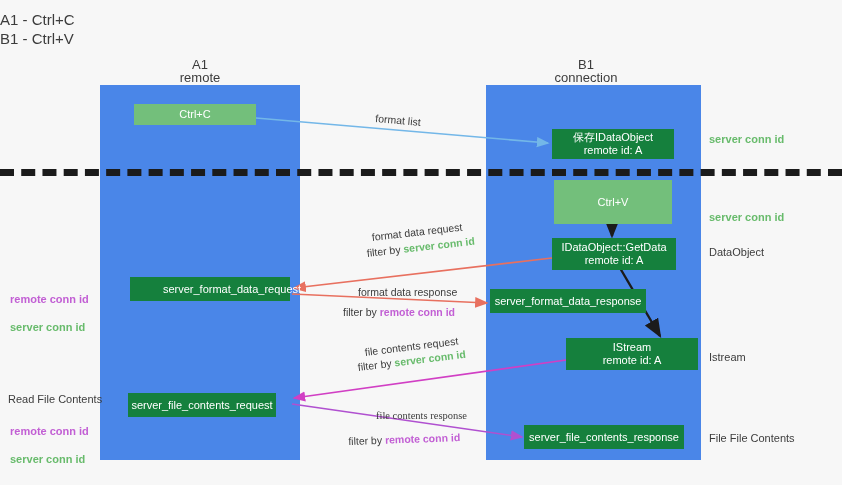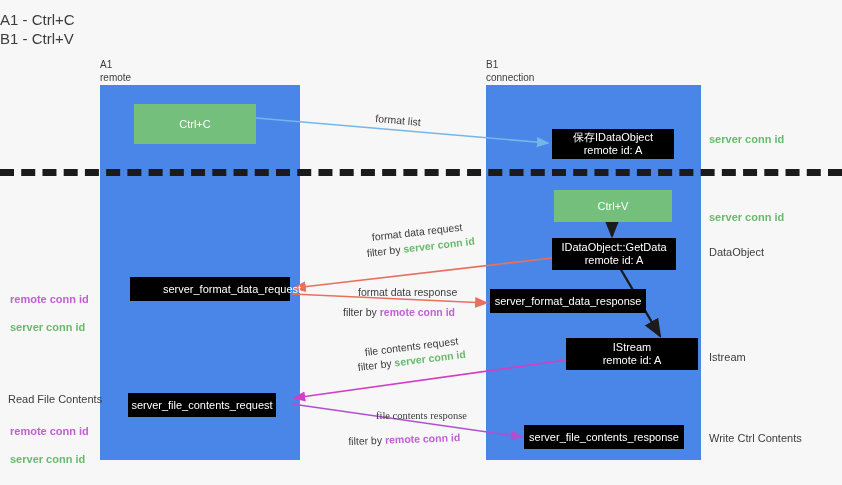--- a/index.html
+++ b/index.html
@@ -14,36 +14,36 @@
   .abs{position:absolute;}
 
   
   .title{
     left:0;top:10px;width:842px;text-align:left;
     font-size:15px;line-height:19px;color:#3c3c3c;white-space:pre;
   }
 
   
   .col-head{
-    font-size:10px;line-height:13px;text-align:left;color:#3c3c3c;
+    font-size:13px;line-height:13px;text-align:center;color:#3c3c3c;
     width:200px;
   }
 
   
   .lane{background:#4a86e8;}
 
   
   .box{
     box-sizing:border-box;
     display:flex;align-items:center;justify-content:center;
     text-align:center;color:#ffffff;font-size:11px;line-height:13px;
     white-space:pre-line;
   }
   .box.green{background:#73bf7b;}
-  .box.orange{background:#000000;}
+  .box.orange{background:#15803d;}
 
   
   .side-label{font-size:11px;line-height:14px;color:#3c3c3c;white-space:pre-line;}
   .green-t{color:#68bb6c;font-weight:bold;}
   .purple-t{color:#c25fd4;font-weight:bold;}
   .conn-stack{font-size:11px;line-height:14px;white-space:pre-line;text-align:left;}
 
   
   .cap{
     font-size:10.5px;line-height:14px;color:#3c3c3c;white-space:nowrap;
@@ -107,26 +107,26 @@
 
     <line x1="620" y1="268" x2="660" y2="336" stroke="#1b1b1b" stroke-width="2.4" marker-end="url(#ah-black)"></line>
 
     <line x1="566" y1="360" x2="294" y2="398" stroke="#d13fc4" stroke-width="1.6" marker-end="url(#ah-magenta)"></line>
 
     <line x1="292" y1="404" x2="522" y2="437" stroke="#b050d0" stroke-width="1.6" marker-end="url(#ah-purple)"></line>
   </svg>
 
   <div class="abs divider"></div>
 
-  <div class="abs box green" style="left:134px;top:104px;width:122px;height:40px;">Ctrl+C</div>
+  <div class="abs box green" style="left:134px;top:104px;width:122px;height:21px;">Ctrl+C</div>
 
   <div class="abs box orange" style="left:552px;top:129px;width:122px;height:30px;">保存IDataObject
 remote id: A</div>
 
-  <div class="abs box green" style="left:554px;top:190px;width:118px;height:32px;">Ctrl+V</div>
+  <div class="abs box green" style="left:554px;top:180px;width:118px;height:44px;">Ctrl+V</div>
 
   <div class="abs box orange" style="left:552px;top:238px;width:124px;height:32px;">IDataObject::GetData
 remote id: A</div>
 
   <div class="abs box orange" style="left:130px;top:277px;width:160px;height:24px;padding-left:44px;">server_format_data_request</div>
 
   <div class="abs box orange" style="left:490px;top:289px;width:156px;height:24px;">server_format_data_response</div>
 
   <div class="abs box orange" style="left:566px;top:338px;width:132px;height:32px;">IStream
 remote id: A</div>
@@ -136,21 +136,21 @@
   <div class="abs box orange" style="left:524px;top:425px;width:160px;height:24px;">server_file_contents_response</div>
 
   <div class="abs side-label green-t" style="left:709px;top:132px;">server conn id</div>
 
   <div class="abs side-label green-t" style="left:709px;top:210px;">server conn id</div>
 
   <div class="abs side-label" style="left:709px;top:245px;">DataObject</div>
 
   <div class="abs side-label" style="left:709px;top:350px;">Istream</div>
 
-  <div class="abs side-label" style="left:709px;top:431px;">Write Ctrl Contents</div>
+  <div class="abs side-label" style="left:709px;top:431px;">File File Contents</div>
 
   <div class="abs conn-stack" style="left:10px;top:278px;">
     <span class="purple-t">remote conn id</span><br>
     <span class="green-t">server conn id</span>
   </div>
 
   <div class="abs side-label" style="left:8px;top:392px;">Read File Contents</div>
 
   <div class="abs conn-stack" style="left:10px;top:410px;">
     <span class="purple-t">remote conn id</span><br>

